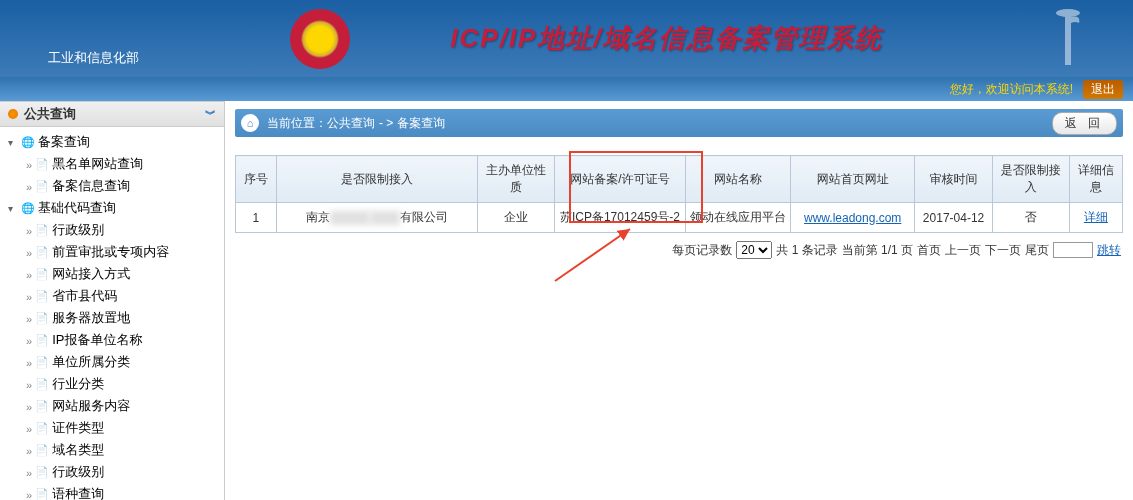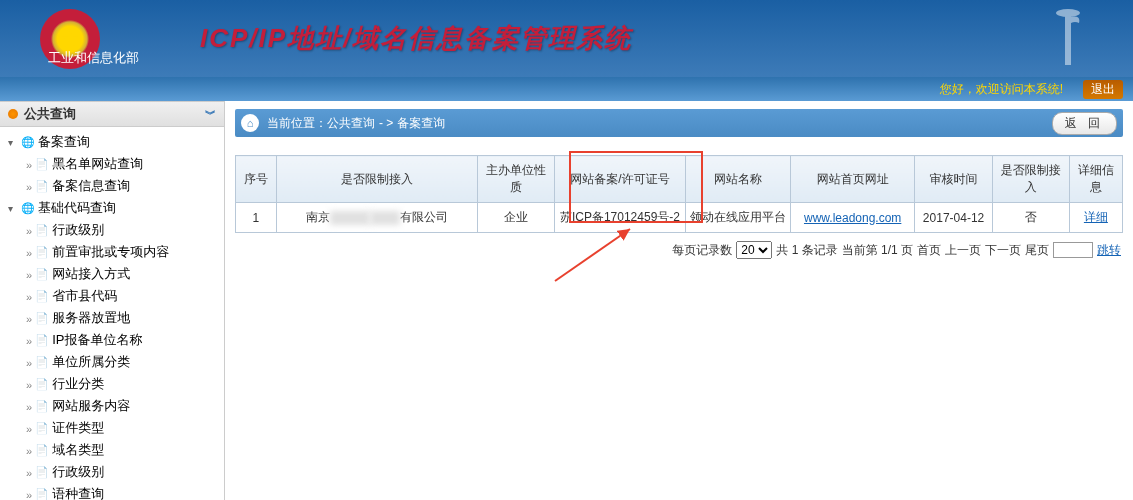--- a/index.html
+++ b/index.html
@@ -1,24 +1,24 @@
 <!DOCTYPE html>
 <html><head>
 <meta charset="utf-8">
 <style>
 * { margin: 0; padding: 0; box-sizing: border-box; }
 body { font-family: "Microsoft YaHei", SimSun, Arial, sans-serif; font-size: 12px; background: #fff; width: 1133px; }
-.header { height: 77px; background: linear-gradient(#1a5fa3, #3d7bb8); position: relative; display: flex; align-items: center; }
+.header { height: 77px; background: linear-gradient(#1a5fa3, #3d7bb8); position: relative; display: flex; align-items: center; justify-content: center; }
 .emblem { width: 60px; height: 60px; margin-left: 40px; background: radial-gradient(circle, #ffd700 30%, #d4af37 40%, #c41e3a 45%); border-radius: 50%; position: relative; }
 .emblem::after { content: "★"; position: absolute; top: 50%; left: 50%; transform: translate(-50%, -50%); color: #ffd700; font-size: 24px; }
 .emblem-text { color: #fff; font-size: 13px; margin-left: 10px; align-self: flex-end; margin-bottom: 8px; position: absolute; left: 38px; bottom: 2px; }
 .title-main { color: #c41e3a; font-size: 26px; font-weight: bold; font-style: italic; margin-left: 100px; text-shadow: 1px 1px 2px rgba(0,0,0,0.3); letter-spacing: 2px; }
 .huabiao { position: absolute; right: 50px; top: 5px; width: 30px; height: 60px; opacity: 0.6; }
 .welcome-bar { height: 24px; background: linear-gradient(#2e72ae, #5a9bd4); display: flex; align-items: center; justify-content: flex-end; padding-right: 10px; color: #ffd700; font-size: 12px; }
-.logout-btn { background: linear-gradient(#b85c00, #d47800); color: #fff; padding: 1px 8px; border-radius: 3px; margin-left: 20px; cursor: pointer; font-size: 12px; }
+.logout-btn { background: linear-gradient(#b85c00, #d47800); color: #fff; padding: 1px 8px; border-radius: 3px; margin-left: 10px; cursor: pointer; font-size: 12px; }
 .main { display: flex; }
 .sidebar { width: 225px; border-right: 1px solid #ccc; }
 .sidebar-header { height: 26px; background: linear-gradient(#f0f0f0, #e0e0e0); border-bottom: 1px solid #ccc; display: flex; align-items: center; padding: 0 8px; font-size: 13px; font-weight: bold; color: #333; border-top: 1px solid #ccc; }
 .sidebar-header .orange-dot { width: 10px; height: 10px; background: radial-gradient(circle, #ff9500, #e67700); border-radius: 50%; margin-right: 6px; }
 .sidebar-header .collapse { margin-left: auto; color: #3d7bb8; font-size: 11px; }
 .tree { padding: 4px 0 4px 4px; }
 .tree-item { display: flex; align-items: center; padding: 2px 0 2px 4px; font-size: 13px; color: #000; cursor: pointer; white-space: nowrap; }
 .tree-item.parent { font-weight: normal; }
 .tree-item.child { padding-left: 22px; }
 .tree-icon { width: 16px; height: 16px; margin-right: 2px; display: inline-flex; align-items: center; justify-content: center; font-size: 11px; }

